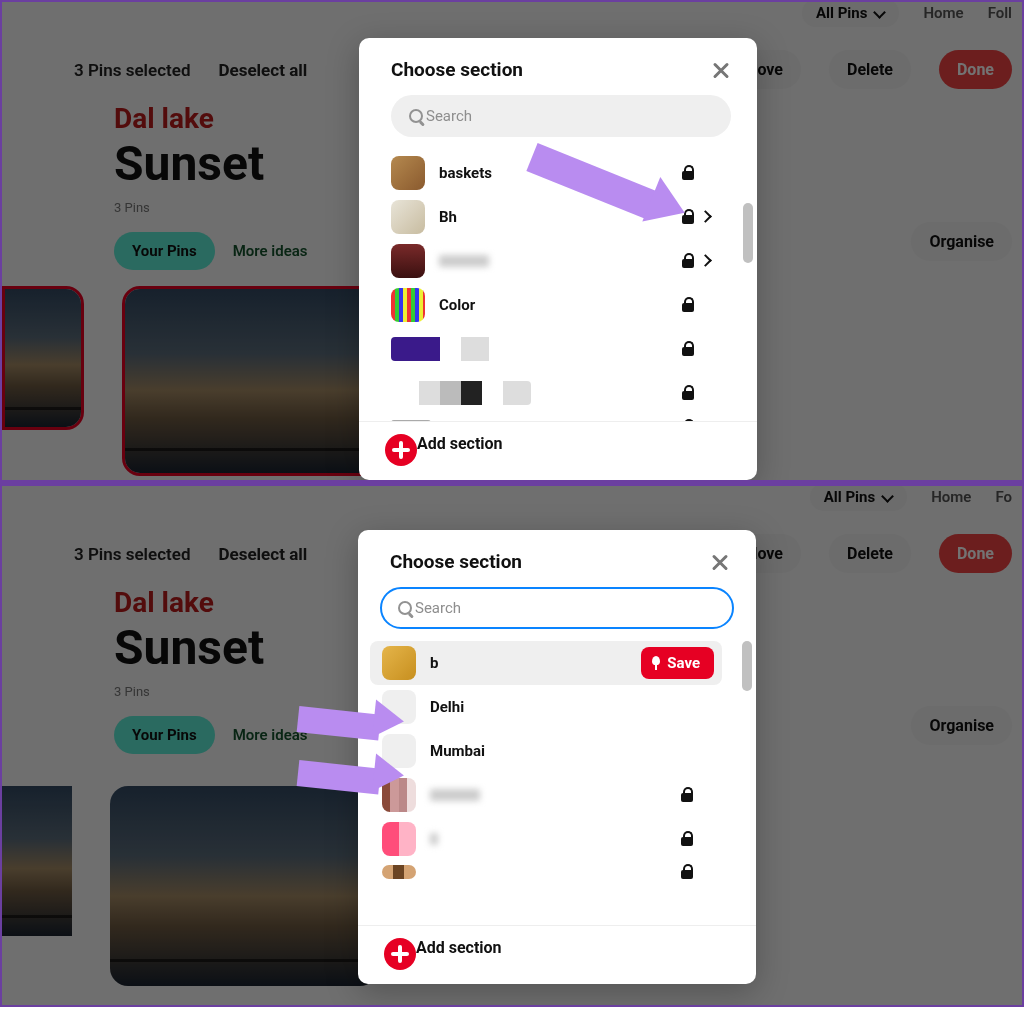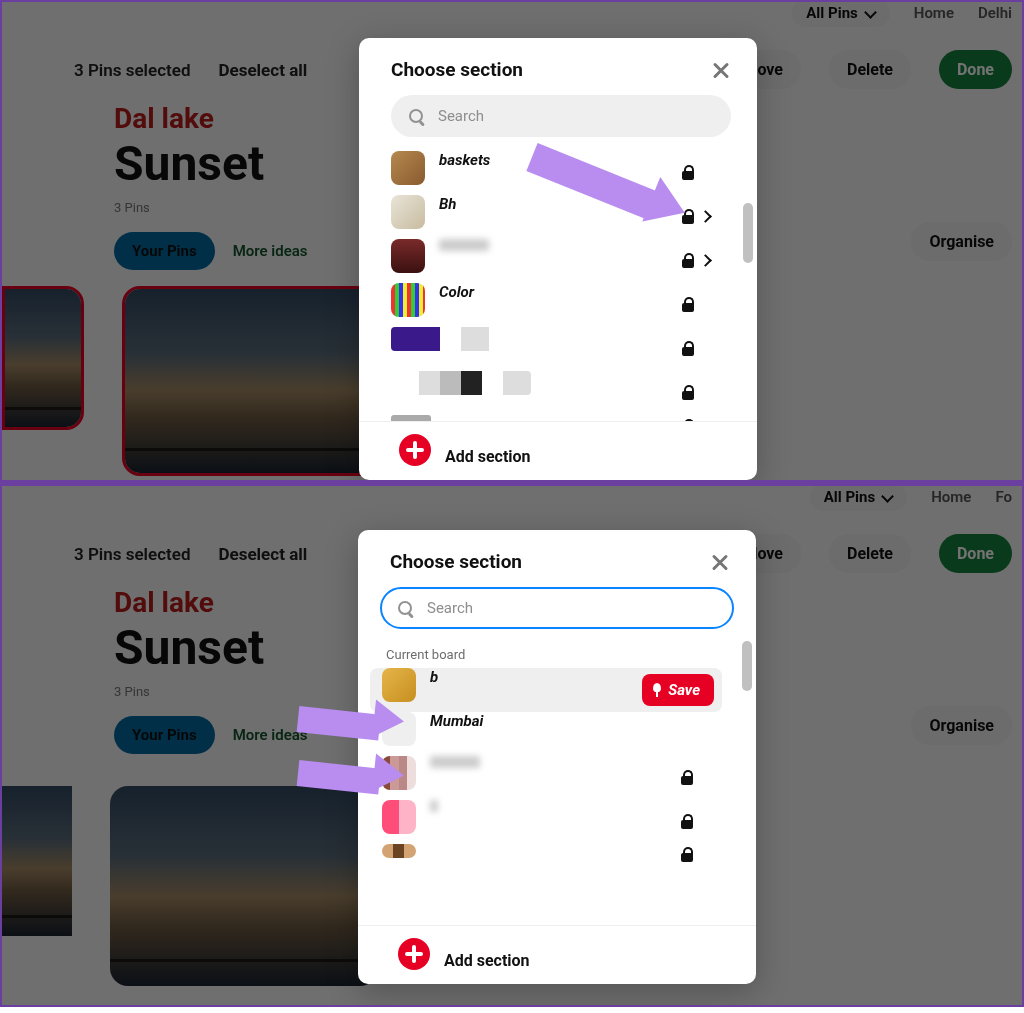--- a/index.html
+++ b/index.html
@@ -10,72 +10,72 @@
 .backdrop { position: absolute; inset: 0; background: #f5f5f5; }
 .overlay { position: absolute; inset: 0; background: rgba(0,0,0,0.55); pointer-events: none; z-index: 5; }
 .topnav { position: absolute; top: -4px; right: 0; display: flex; align-items: center; gap: 24px; height: 30px; padding: 0 10px; }
 .allpins-pill { background: #efefef; border-radius: 20px; padding: 5px 14px; display: flex; align-items: center; gap: 6px; font-weight: 700; color: #111; font-size: 15px; }
 .chev-down { display: inline-block; width: 12px; height: 12px; position: relative; }
 .chev-down::before { content: ""; position: absolute; top: 1px; left: 2px; width: 7px; height: 7px; border-right: 2.5px solid #111; border-bottom: 2.5px solid #111; transform: rotate(45deg); }
 .navlink { font-weight: 600; color: #555; font-size: 15px; }
 .action-bar { position: absolute; top: 48px; left: 72px; right: 10px; display: flex; align-items: center; gap: 28px; font-size: 17px; font-weight: 600; color: #222; }
 .action-bar .spacer { flex: 1; }
 .btn { background: #efefef; border-radius: 24px; padding: 10px 18px; font-weight: 700; color: #111; font-size: 16px; }
-.btn.red { background: #15803d; color: #fff; }
+.btn.red { background: #ef4444; color: #fff; }
 .board-head { position: absolute; top: 100px; left: 112px; }
 .board-head .line1 { font-size: 28px; font-weight: 700; color: #b91c1c; }
 .board-head .line2 { font-size: 48px; font-weight: 700; color: #111; }
 .board-head .sub { font-size: 13px; color: #777; margin-top: 8px; }
 .tabs { position: absolute; top: 230px; left: 112px; display: flex; gap: 10px; align-items: center; }
-.tabs .pill { background: #0369a1; border-radius: 22px; padding: 10px 18px; font-weight: 700; color: #111; font-size: 15px; }
+.tabs .pill { background: #5eead4; border-radius: 22px; padding: 10px 18px; font-weight: 700; color: #111; font-size: 15px; }
 .tabs .plain { font-weight: 600; color: #14532d; font-size: 15px; padding: 10px 8px; }
 .organise { position: absolute; top: 230px; right: 10px; }
 .thumbs { position: absolute; top: 284px; left: 0; display: flex; gap: 38px; }
 .thumb { border-radius: 18px; border: 3px solid #e60023; overflow: hidden; }
 .thumb.a { width: 82px; height: 144px; border-top-left-radius: 0; border-bottom-left-radius: 0; margin-left: 0; }
 .thumb.b { width: 268px; height: 190px; }
 .sky { width: 100%; height: 100%; background: linear-gradient(180deg, #334a63 0%, #5a6b7a 35%, #a38964 55%, #6f5b42 70%, #1a2330 100%); position: relative; }
 .sky::after { content: ""; position: absolute; left: 0; right: 0; bottom: 12%; height: 3px; background: rgba(0,0,0,0.55); }
 .modal { position: absolute; z-index: 10; left: 357px; top: 36px; width: 398px; background: #fff; border-radius: 10px; box-shadow: 0 8px 32px rgba(0,0,0,0.25); display: flex; flex-direction: column; }
 .panel.top .modal { height: 442px; }
 .panel.bottom .modal { height: 454px; top: 44px; left: 356px; }
 .modal-header { display: flex; align-items: center; justify-content: space-between; padding: 20px 26px 14px 32px; }
 .modal-title { font-size: 19px; font-weight: 700; color: #111; }
 .close-x { width: 20px; height: 20px; position: relative; color: #767676; }
 .close-x::before, .close-x::after { content: ""; position: absolute; top: 9px; left: 0; width: 20px; height: 3px; background: #767676; border-radius: 2px; }
 .close-x::before { transform: rotate(45deg); }
 .close-x::after { transform: rotate(-45deg); }
 .search-wrap { padding: 0 26px 10px 32px; }
-.search { background: #efefef; border-radius: 24px; height: 42px; display: flex; align-items: center; padding: 0 16px; gap: 14px; border: 2px solid transparent; }
+.search { background: #efefef; border-radius: 24px; height: 42px; display: flex; align-items: center; padding: 0 16px; gap: 2px; border: 2px solid transparent; }
 .search.focused { background: #fff; border: 2px solid #0a84ff; }
 .mag { width: 15px; height: 15px; position: relative; }
 .mag::before { content: ""; position: absolute; width: 10px; height: 10px; border: 2.5px solid #929292; border-radius: 50%; top: 0; left: 0; }
 .mag::after { content: ""; position: absolute; width: 6px; height: 2.5px; background: #929292; transform: rotate(45deg); bottom: -1px; right: -1px; border-radius: 2px; }
 .search input { border: none; outline: none; background: transparent; font-size: 15px; color: #111; flex: 1; }
 .search input::placeholder { color: #8e8e8e; }
 .list { flex: 1; overflow: hidden; padding: 4px 0 0 32px; position: relative; }
 .scrollbar-track { position: absolute; right: 4px; top: 0; bottom: 0; width: 10px; }
 .scrollbar-thumb { position: absolute; right: 0; width: 10px; background: #c0c0c0; border-radius: 5px; height: 60px; top: 56px; }
 .panel.bottom .scrollbar-thumb { top: 4px; height: 50px; }
 .section-label { font-size: 13px; color: #6d6d6d; padding: 6px 0 6px 4px; }
-.row { display: flex; height: 44px; gap: 14px; padding-right: 46px; position: relative; font-style: italic; }
+.row { display: flex; align-items: center; height: 44px; gap: 14px; padding-right: 46px; position: relative; }
 .row.sel { background: #efefef; margin-left: -12px; padding-left: 12px; border-radius: 8px; margin-right: 34px; padding-right: 12px; }
 .thumb-sq { width: 34px; height: 34px; border-radius: 8px; background: #ddd; flex-shrink: 0; overflow: hidden; }
 .row-label { font-size: 15px; font-weight: 700; color: #111; }
 .row-label.blur { filter: blur(3px); background: #ccc; color: transparent; width: 50px; height: 12px; border-radius: 2px; }
 .lock { width: 14px; height: 14px; position: absolute; right: 62px; top: 15px; }
 .lock::before { content: ""; position: absolute; bottom: 0; left: 1px; width: 12px; height: 9px; background: #111; border-radius: 2px; }
 .lock::after { content: ""; position: absolute; top: -1px; left: 3px; width: 6px; height: 6px; border: 2px solid #111; border-bottom: none; border-radius: 6px 6px 0 0; }
 .chev-right { position: absolute; right: 44px; top: 15px; width: 12px; height: 12px; }
 .chev-right::before { content: ""; position: absolute; width: 7px; height: 7px; border-right: 2.5px solid #111; border-bottom: 2.5px solid #111; transform: rotate(-45deg); top: 2px; left: 0; }
 .save-btn { position: absolute; right: 8px; top: 6px; background: #e60023; color: #fff; font-weight: 700; font-size: 15px; border-radius: 8px; padding: 7px 14px 7px 10px; display: flex; align-items: center; gap: 6px; }
 .pin-ico { width: 10px; height: 14px; position: relative; }
 .pin-ico::before { content: ""; position: absolute; top: 0; left: 1px; width: 8px; height: 9px; background: #fff; border-radius: 50% 50% 50% 50% / 60% 60% 40% 40%; }
 .pin-ico::after { content: ""; position: absolute; bottom: 0; left: 4px; width: 2px; height: 6px; background: #fff; }
-.footer { border-top: 1px solid #eee; display: flex; align-items: flex-end; gap: 14px; padding: 12px 24px 14px 40px; }
+.footer { border-top: 1px solid #eee; display: flex; align-items: flex-start; padding: 12px 24px 14px 26px; }
 .plus-circle { width: 32px; height: 32px; background: #e60023; border-radius: 50%; position: relative; }
 .plus-circle::before, .plus-circle::after { content: ""; position: absolute; background: #fff; border-radius: 2px; }
 .plus-circle::before { top: 7px; left: 14px; width: 4px; height: 18px; }
 .plus-circle::after { top: 14px; left: 7px; width: 18px; height: 4px; }
 .footer .lbl { font-weight: 700; font-size: 16px; color: #111; }
 .arrow { position: absolute; z-index: 20; }
 .arrow-body { width: 120px; height: 36px; background: #b98cf0; transform-origin: left center; position: absolute; }
 .arrow-head { position: absolute; width: 0; height: 0; border-left: 36px solid #b98cf0; border-top: 24px solid transparent; border-bottom: 24px solid transparent; }
 
 .tx1 { background: linear-gradient(135deg,#b5894f,#8a5a2e); }
@@ -95,21 +95,21 @@
 
 <div class="panel top">
   <div class="backdrop">
     <div class="topnav">
       <div class="allpins-pill">
         <span>All Pins</span>
         <span class="chev-down"></span>
       </div>
       <span class="navlink">Home</span>
 
-      <span class="navlink">Delhi</span>
+      <span class="navlink">Foll</span>
     </div>
     <div class="action-bar">
       <span>3 Pins selected</span>
       <span style="font-weight:700">Deselect all</span>
       <span class="spacer"></span>
       <span class="btn">Move</span>
       <span class="btn">Delete</span>
       <span class="btn red">Done</span>
     </div>
     <div class="board-head">
@@ -243,31 +243,34 @@
     <div class="search-wrap" style="padding:0 22px 8px 22px;">
       <div class="search focused">
         <span class="mag"></span>
         <input placeholder="Search" style="">
       </div>
     </div>
     <div class="list" style="padding-left:24px;">
       <div class="scrollbar-track">
           <div class="scrollbar-thumb"></div>
         </div>
-      <div class="section-label">Current board</div>
       <div class="row sel">
         <div class="thumb-sq tx6"></div>
         <span class="row-label">b</span>
         <span class="save-btn">
           <span class="pin-ico"></span>
           <span>Save</span>
         </span>
       </div>
       <div class="row">
         <div class="thumb-sq tx7"></div>
+        <span class="row-label">Delhi</span>
+      </div>
+      <div class="row">
+        <div class="thumb-sq tx7"></div>
         <span class="row-label">Mumbai</span>
       </div>
       <div class="row">
         <div class="thumb-sq tx8"></div>
         <span class="row-label blur"></span>
         <span class="lock"></span>
       </div>
       <div class="row">
         <div class="thumb-sq tx9"></div>
         <span class="row-label blur" style="width:8px"></span>

